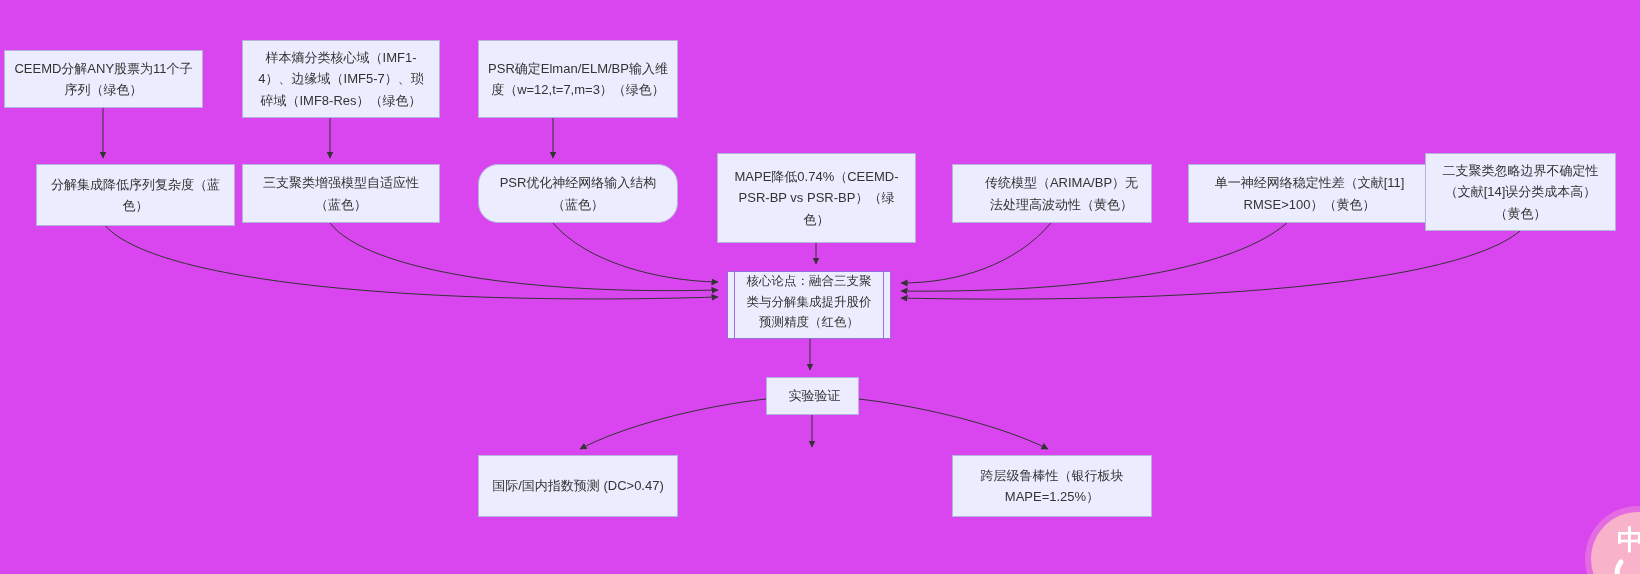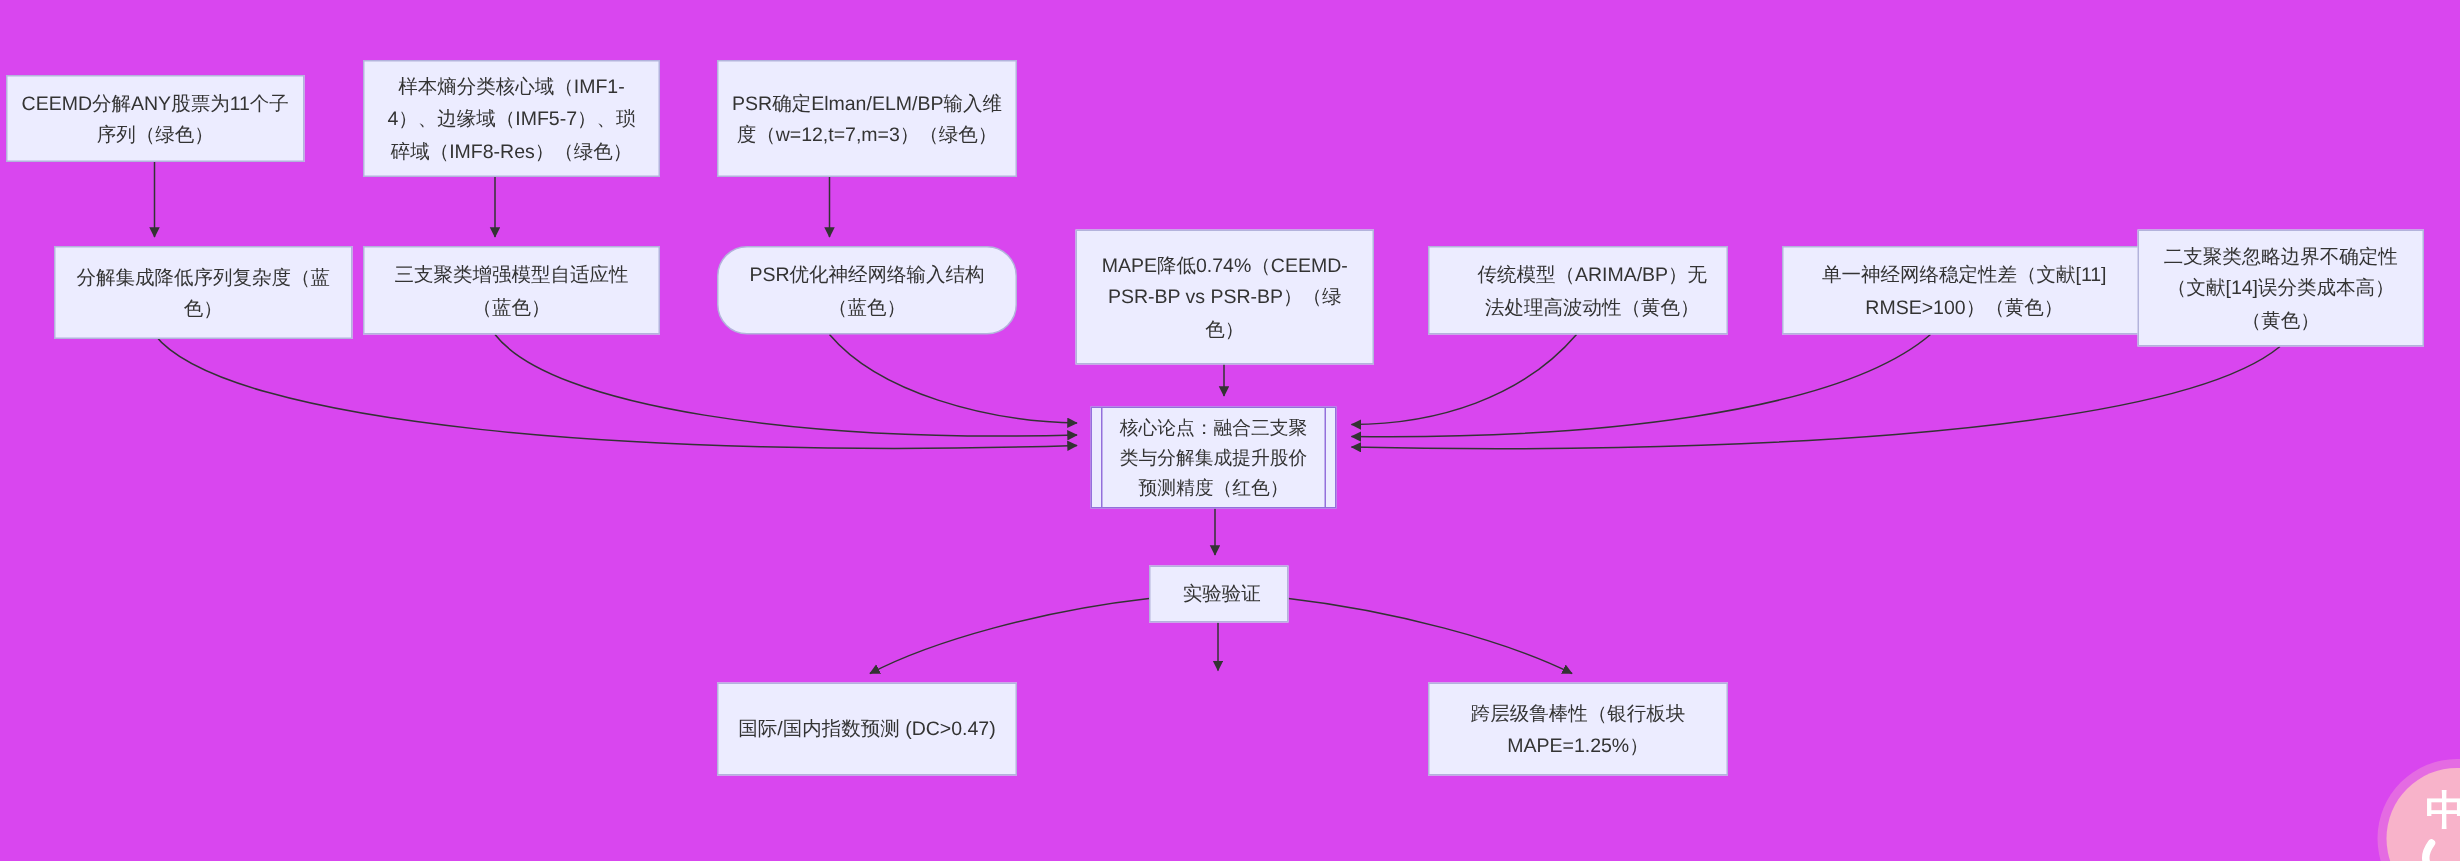--- a/index.html
+++ b/index.html
@@ -27,22 +27,23 @@
     font-size: 13px;
     line-height: 1.62;
     display: flex;
     align-items: center;
     justify-content: center;
     text-align: center;
     padding: 3px 9px;
   }
   .node.subroutine {
     border-color: #9370db;
-    padding: 16px 13px;
+    padding: 6px 13px;
     font-size: 12.5px;
+    align-items: flex-end;
   }
   .node.subroutine::before,
   .node.subroutine::after {
     content: "";
     position: absolute;
     top: 0; bottom: 0;
     width: 1px;
     background: #9370db;
   }
   .node.subroutine::before { left: 6px; }

